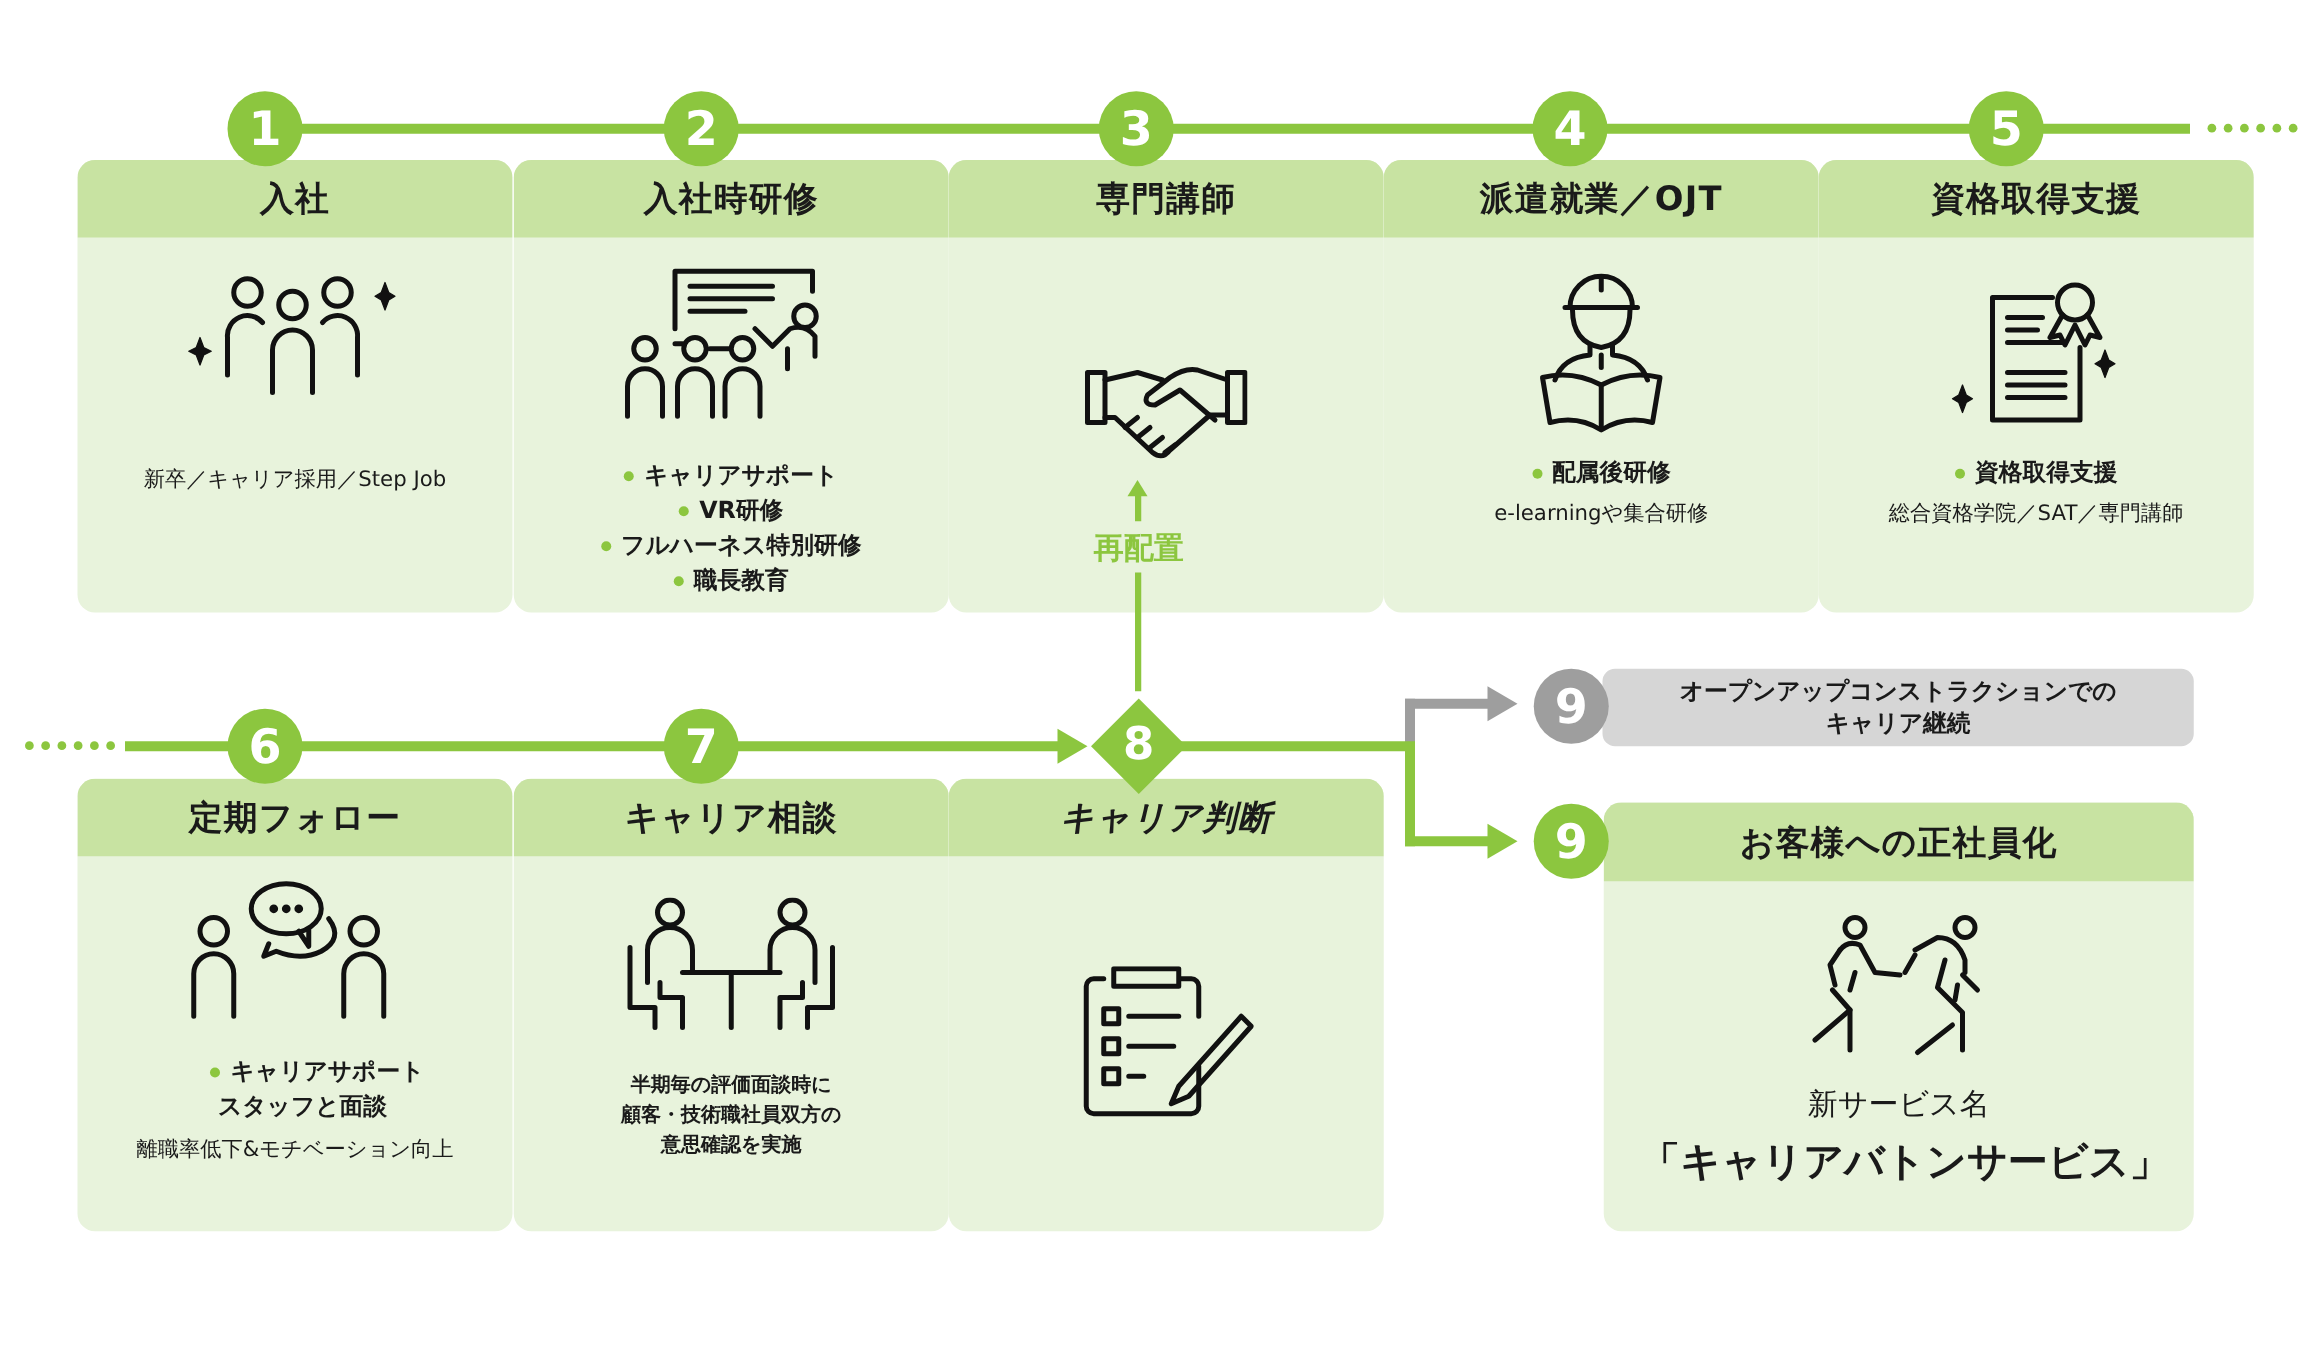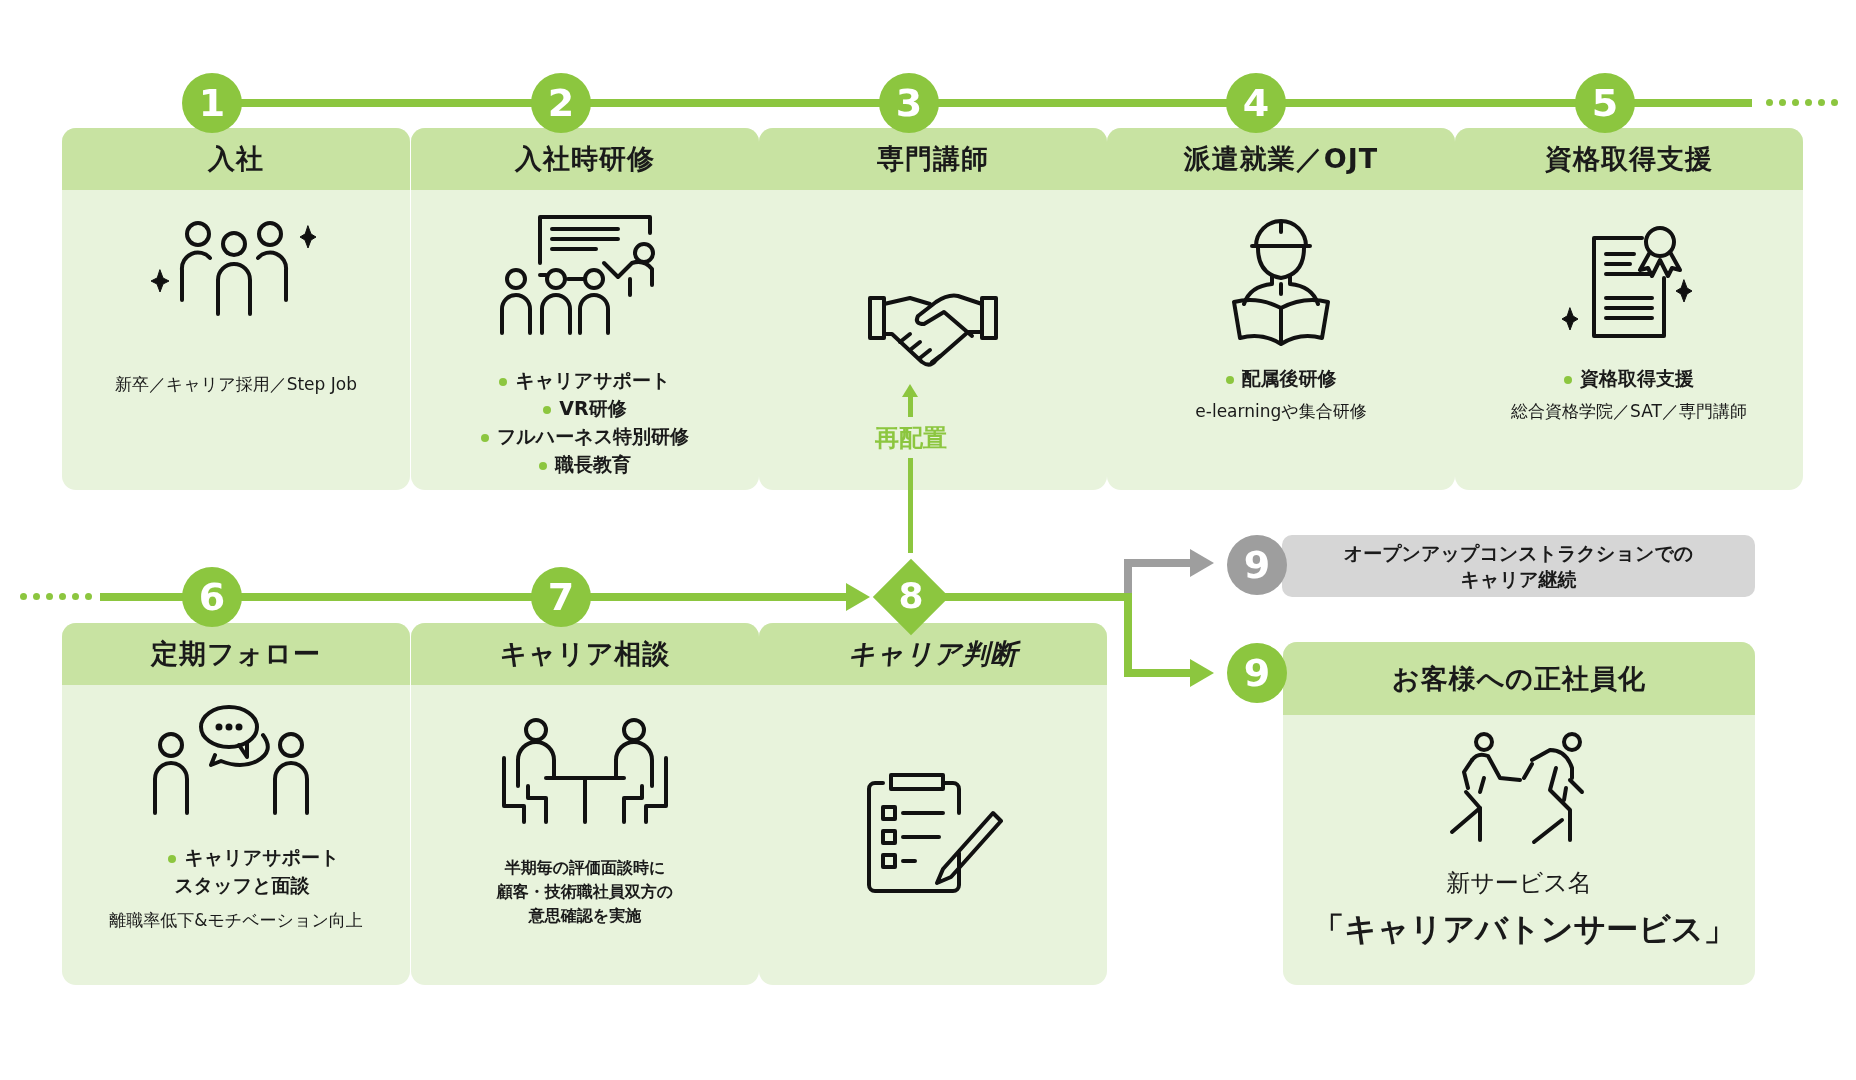--- a/index.html
+++ b/index.html
@@ -198,21 +198,21 @@
     <path d="M130 40 l8 8 l-50 56 l-14 6 l6 -14z"></path>
   </svg>
 </div>
 
 <div class="abs" style="left:1282px;top:535px;width:473px;height:62px;border-radius:10px;background:#d6d6d6;z-index:1;display:flex;flex-direction:column;align-items:center;justify-content:center;">
   <div style="font-weight:bold;font-size:19px;line-height:26px;">オープンアップコンストラクションでの</div>
   <div style="font-weight:bold;font-size:19px;line-height:26px;">キャリア継続</div>
 </div>
 
 <div class="card" style="left:1283px;top:642px;width:472px;height:343px;">
-  <div class="hd" style="height:73px;">お客様への正社員化</div>
+  <div class="hd" style="height:63px;">お客様への正社員化</div>
   <svg class="ic icon" style="top:90px;" width="150" height="115" viewBox="0 0 150 115">
     <circle cx="40" cy="10" r="8"></circle>
       <circle cx="128" cy="10" r="8"></circle>
     <path d="M28 28 q6 -8 16 -4 l12 22 l20 2"></path>
       <path d="M24 56 L20 40 l8 -12"></path>
       <path d="M40 46 l-4 14"></path>
     <path d="M22 60 l14 16 V108"></path>
       <path d="M36 76 l-28 24"></path>
     <path d="M80 46 l8 -14"></path>
       <path d="M88 28 l18 -10 q16 0 22 18 V46"></path>

